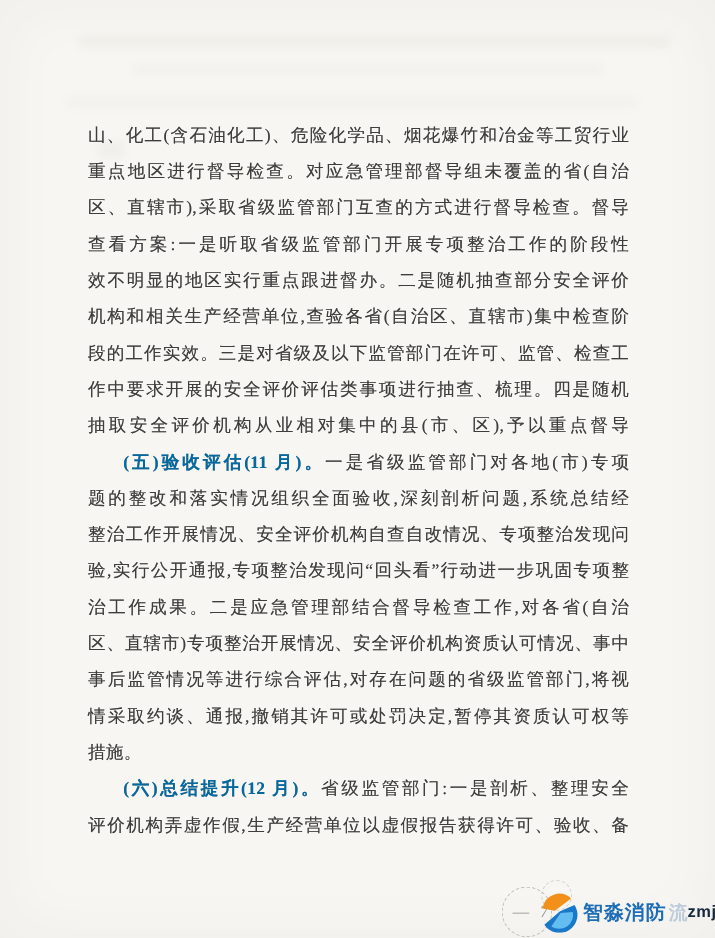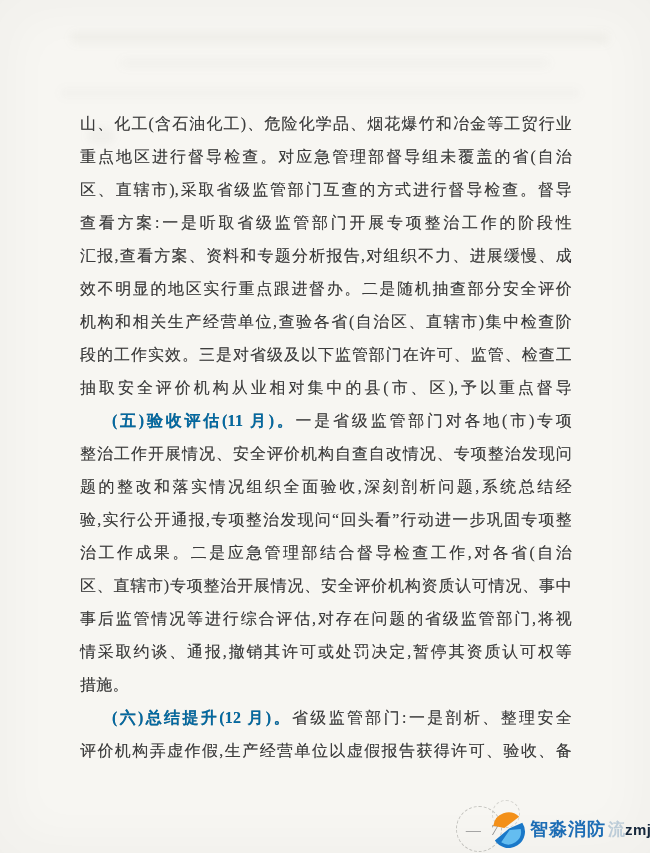--- a/index.html
+++ b/index.html
@@ -105,28 +105,28 @@
   <div class="artifact a1"></div>
   <div class="artifact a2"></div>
   <div class="artifact a3"></div>
   <div class="artifact a4"></div>
 
   <div class="doc">
       <div class="line justify"><span>山、化工(含石油化工)、危险化学品、烟花爆竹和冶金等工贸行业</span></div>
       <div class="line justify"><span>重点地区进行督导检查。对应急管理部督导组未覆盖的省(自治</span></div>
       <div class="line justify"><span>区、直辖市),采取省级监管部门互查的方式进行督导检查。督导</span></div>
       <div class="line justify"><span>查看方案:一是听取省级监管部门开展专项整治工作的阶段性</span></div>
-      <div class="line justify"><span>汇报,查看方案、资料和专题分析报告,对组织不力、进展缓慢、成</span></div>
       <div class="line justify"><span>效不明显的地区实行重点跟进督办。二是随机抽查部分安全评价</span></div>
       <div class="line justify"><span>机构和相关生产经营单位,查验各省(自治区、直辖市)集中检查阶</span></div>
       <div class="line justify"><span>段的工作实效。三是对省级及以下监管部门在许可、监管、检查工</span></div>
+      <div class="line justify"><span>作中要求开展的安全评价评估类事项进行抽查、梳理。四是随机</span></div>
       <div class="line justify"><span>抽取安全评价机构从业相对集中的县(市、区),予以重点督导</span></div>
       <div class="line justify indent"><span class="bold">(五)验收评估(11 月)。</span><span>一是省级监管部门对各地(市)专项</span></div>
+      <div class="line justify"><span>题的整改和落实情况组织全面验收,深刻剖析问题,系统总结经</span></div>
       <div class="line justify"><span>整治工作开展情况、安全评价机构自查自改情况、专项整治发现问</span></div>
-      <div class="line justify"><span>题的整改和落实情况组织全面验收,深刻剖析问题,系统总结经</span></div>
       <div class="line justify"><span>验,实行公开通报,专项整治发现问“回头看”行动进一步巩固专项整</span></div>
       <div class="line justify"><span>治工作成果。二是应急管理部结合督导检查工作,对各省(自治</span></div>
       <div class="line justify"><span>区、直辖市)专项整治开展情况、安全评价机构资质认可情况、事中</span></div>
       <div class="line justify"><span>事后监管情况等进行综合评估,对存在问题的省级监管部门,将视</span></div>
       <div class="line justify"><span>情采取约谈、通报,撤销其许可或处罚决定,暂停其资质认可权等</span></div>
       <div class="line"><span>措施。</span></div>
       <div class="line justify indent"><span class="bold">(六)总结提升(12 月)。</span><span>省级监管部门:一是剖析、整理安全</span></div>
       <div class="line justify"><span>评价机构弄虚作假,生产经营单位以虚假报告获得许可、验收、备</span></div>
     </div>
 

